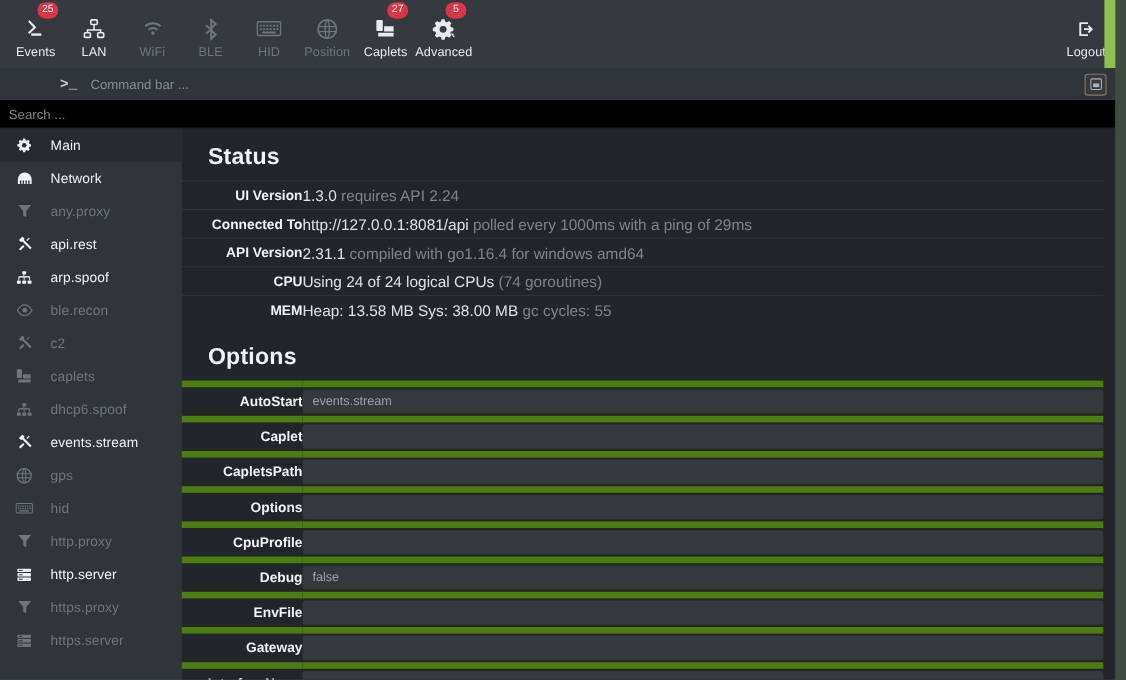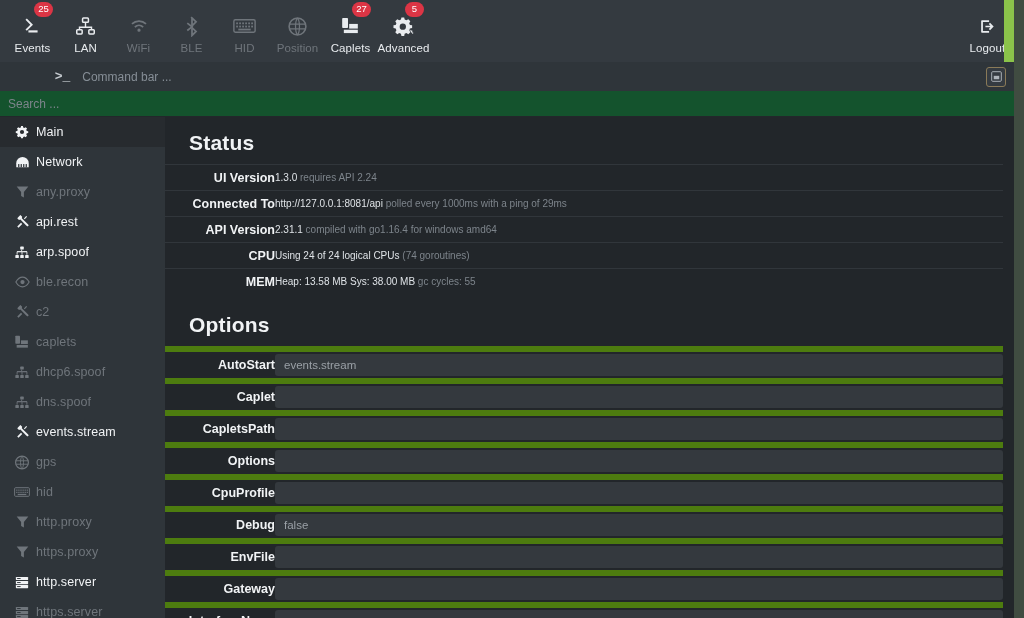--- a/index.html
+++ b/index.html
@@ -55,36 +55,36 @@
   }
   .cmd-input::placeholder{ color:#868e96; }
   .panel-btn{
     width:20px;height:20px;border:1px solid #8a7a58;border-radius:3px;
     display:flex;align-items:center;justify-content:center;cursor:pointer;background:#353b41;
   }
 
   
   .searchbar{
     position:absolute; left:0; top:91px; width:1014px; height:26px;
-    background:#14532d; display:flex; align-items:center; padding:0 8px;
+    background:#000000; display:flex; align-items:center; padding:0 8px;
     border-bottom:1px solid #23272b;
   }
   .search-input{
     flex:1; background:transparent; border:none; outline:none;
     color:#9aa0a6; font-size:12px; font-family:"Liberation Sans",sans-serif;
   }
   .search-input::placeholder{ color:#7d848b; }
 
   
   .sidebar{
     position:absolute; left:0; top:117px; width:165px; height:501px;
     background:#2f353a; overflow:hidden;
   }
   .side-item{
-    height:30px; display:flex; align-items:center; gap:6px;
+    height:30px; display:flex; align-items:center; gap:16px;
     padding-left:14px; cursor:pointer;
   }
   .side-item.active{ background:#272b2f; }
   .side-item .sic{ width:16px; height:16px; display:flex; align-items:center; justify-content:center; flex:0 0 16px;}
   .side-item .slbl{ font-size:12.5px; letter-spacing:.1px; }
   .side-item.en .slbl{ color:#f1f3f5; }
   .side-item.en .sic svg{ fill:#f1f3f5; stroke:#f1f3f5; }
   .side-item.dis .slbl{ color:#6f757b; }
   .side-item.dis .sic svg{ fill:#6f757b; stroke:#6f757b; }
 
@@ -97,21 +97,21 @@
     color:#f1f3f5; font-size:21px; font-weight:700; letter-spacing:.2px;
     padding:14px 0 9px 24px;
   }
   table.kv{ width:838px; border-collapse:collapse; margin-left:0; table-layout:fixed; }
   table.kv td{ border-top:1px solid #31363b; padding:0; vertical-align:middle; }
   table.kv tr:first-child td{ border-top:1px solid #31363b; }
   td.k{
     width:110px; color:#f1f3f5; font-size:12.5px; font-weight:700;
     text-align:right; padding-right:12px; height:26px; white-space:nowrap;
   }
-  td.v{ color:#dee2e6; font-size:10px; padding-left:0; }
+  td.v{ color:#dee2e6; font-size:14px; padding-left:0; }
   .muted{ color:#7d848b; }
 
   
   table.opt{ width:838px; border-collapse:collapse; table-layout:fixed; }
   table.opt td{ border-top:6px solid #4d7c0f; padding:2px 0; vertical-align:middle; }
   td.ok{
     width:110px; color:#f1f3f5; font-size:12.5px; font-weight:700;
     text-align:right; padding-right:11px; height:28px; white-space:nowrap;
   }
   td.ov{ padding-right:7px; }
@@ -344,32 +344,20 @@
           <svg width="14" height="13" viewBox="0 0 24 22">
             <rect x="9" y="0.8" width="6" height="5" rx="1" stroke="none"></rect>
             <rect x="0.6" y="15.4" width="6" height="5" rx="1" stroke="none"></rect>
             <rect x="9" y="15.4" width="6" height="5" rx="1" stroke="none"></rect>
             <rect x="17.4" y="15.4" width="6" height="5" rx="1" stroke="none"></rect>
             <path d="M11.4 6v3.6H3.6v5.2M12 9.6v5.2M12.6 9.6h7.8v5.2M3.6 9.6h16.8" fill="none" stroke-width="1.5"></path>
           </svg>
         </span>
         <span class="slbl">dhcp6.spoof</span>
       </div>
-      <div class="side-item dis">
-        <span class="sic">
-          <svg width="14" height="13" viewBox="0 0 24 22">
-            <rect x="9" y="0.8" width="6" height="5" rx="1" stroke="none"></rect>
-            <rect x="0.6" y="15.4" width="6" height="5" rx="1" stroke="none"></rect>
-            <rect x="9" y="15.4" width="6" height="5" rx="1" stroke="none"></rect>
-            <rect x="17.4" y="15.4" width="6" height="5" rx="1" stroke="none"></rect>
-            <path d="M11.4 6v3.6H3.6v5.2M12 9.6v5.2M12.6 9.6h7.8v5.2M3.6 9.6h16.8" fill="none" stroke-width="1.5"></path>
-          </svg>
-        </span>
-        <span class="slbl">dns.spoof</span>
-      </div>
       <div class="side-item en">
         <span class="sic">
           <svg width="15" height="14" viewBox="0 0 24 24">
             <path d="M6.6 1.8L3 5.4l3 3 2.4-.6 9.6 9.6 2.4 2.4 2.4-2.4-2.4-2.4-9.6-9.6.6-2.4-3-3z" stroke="none"></path>
             <path d="M18.4 1.8l-4 4 1.4 1.4 4-4z" stroke="none"></path>
             <path d="M5.2 21.8l6.4-6.4-2.2-2.2-6.4 6.4z" stroke="none"></path>
           </svg>
         </span>
         <span class="slbl">events.stream</span>
       </div>
@@ -404,43 +392,43 @@
         <span class="slbl">hid</span>
       </div>
       <div class="side-item dis">
         <span class="sic">
           <svg width="13" height="14" viewBox="0 0 22 24">
             <path d="M1 2.4h20l-7.6 9.4v9.8l-4.8-2.8v-7z" stroke="none"></path>
           </svg>
         </span>
         <span class="slbl">http.proxy</span>
       </div>
-      <div class="side-item dis">
-        <span class="sic">
-          <svg width="13" height="14" viewBox="0 0 22 24">
-            <path d="M1 2.4h20l-7.6 9.4v9.8l-4.8-2.8v-7z" stroke="none"></path>
-          </svg>
-        </span>
-        <span class="slbl">https.proxy</span>
-      </div>
       <div class="side-item en">
         <span class="sic">
           <svg width="14" height="13" viewBox="0 0 24 22">
             <rect x="1.5" y="1.5" width="21" height="5.4" rx="1" stroke="none"></rect>
             <rect x="1.5" y="8.4" width="21" height="5.4" rx="1" stroke="none"></rect>
             <rect x="1.5" y="15.3" width="21" height="5.4" rx="1" stroke="none"></rect>
             <rect x="3.6" y="3.4" width="6" height="1.6" fill="#2f353a" stroke="none"></rect>
             <rect x="3.6" y="10.3" width="6" height="1.6" fill="#2f353a" stroke="none"></rect>
             <rect x="3.6" y="17.2" width="6" height="1.6" fill="#2f353a" stroke="none"></rect>
           </svg>
         </span>
         <span class="slbl">http.server</span>
       </div>
       <div class="side-item dis">
         <span class="sic">
+          <svg width="13" height="14" viewBox="0 0 22 24">
+            <path d="M1 2.4h20l-7.6 9.4v9.8l-4.8-2.8v-7z" stroke="none"></path>
+          </svg>
+        </span>
+        <span class="slbl">https.proxy</span>
+      </div>
+      <div class="side-item dis">
+        <span class="sic">
           <svg width="14" height="13" viewBox="0 0 24 22">
             <rect x="1.5" y="1.5" width="21" height="5.4" rx="1" stroke="none"></rect>
             <rect x="1.5" y="8.4" width="21" height="5.4" rx="1" stroke="none"></rect>
             <rect x="1.5" y="15.3" width="21" height="5.4" rx="1" stroke="none"></rect>
             <rect x="3.6" y="3.4" width="6" height="1.6" fill="#2f353a" stroke="none"></rect>
             <rect x="3.6" y="10.3" width="6" height="1.6" fill="#2f353a" stroke="none"></rect>
             <rect x="3.6" y="17.2" width="6" height="1.6" fill="#2f353a" stroke="none"></rect>
           </svg>
         </span>
         <span class="slbl">https.server</span>

